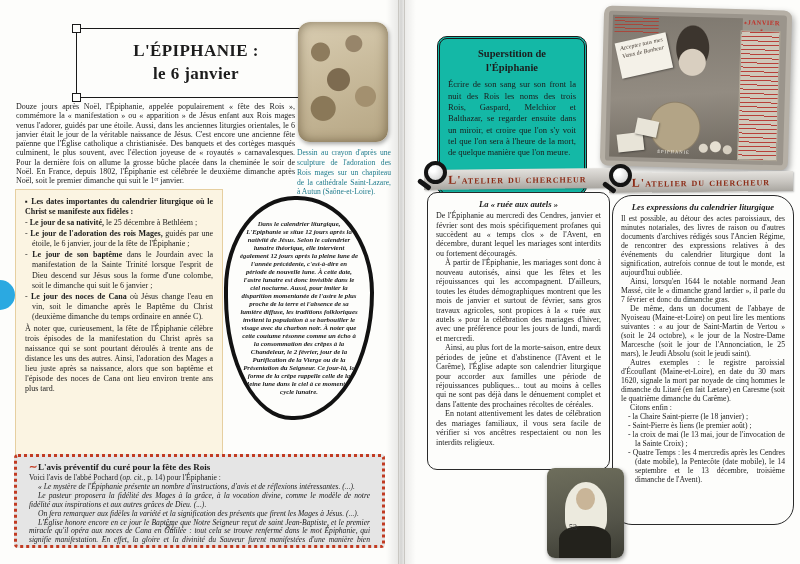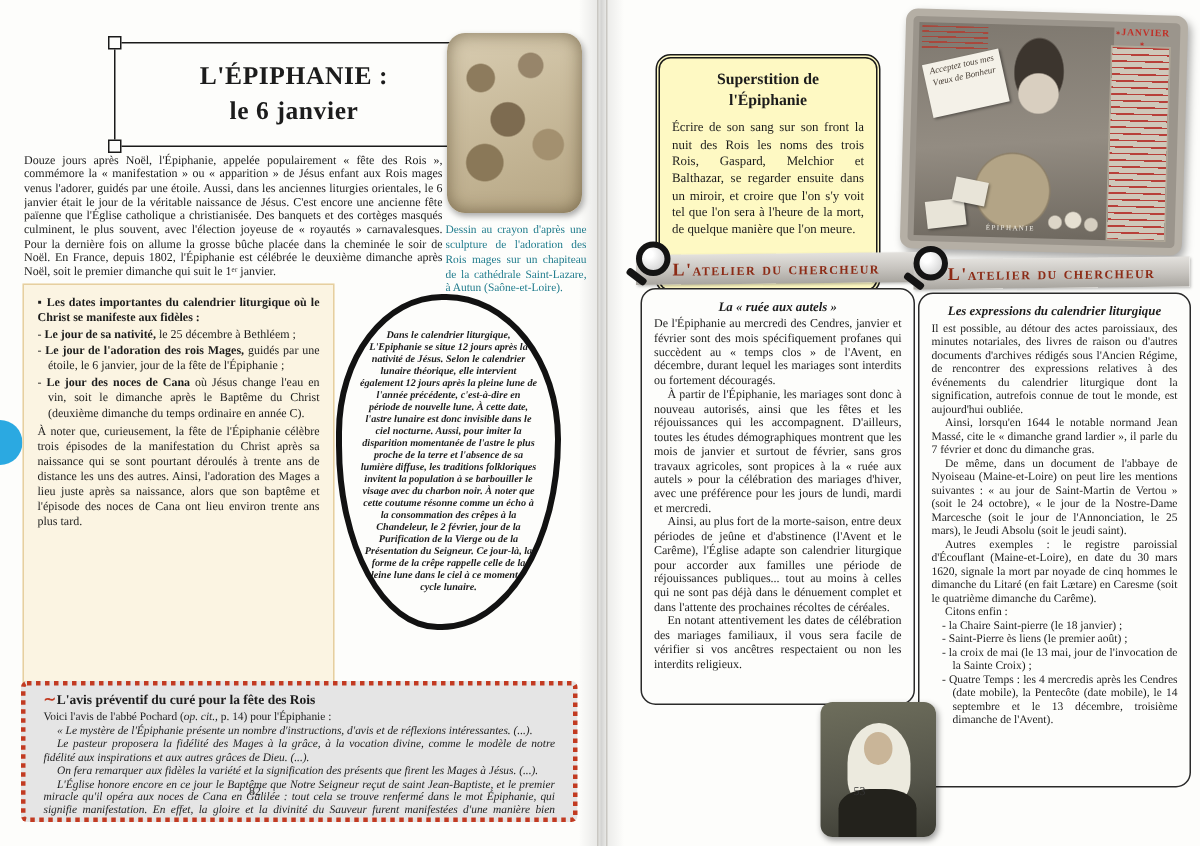--- a/index.html
+++ b/index.html
@@ -55,21 +55,21 @@
   .avis-intro{margin:0 0 1px 0;}
   .avis-p{margin:0;font-style:italic;text-indent:9px;}
 
   .blue-tab{position:absolute;left:-15px;top:280px;width:30px;height:30px;border-radius:50%;background:#2ba9e1;}
 
   .pagenum{position:absolute;top:523px;width:340px;text-align:center;font-size:8px;color:#333;}
   .pn-left{left:0;} .pn-right{left:403px;}
 
   
   .sup-box{position:absolute;left:437px;top:36px;width:150px;height:160px;box-sizing:border-box;
-           border:3px double #1a1a1a;border-radius:10px;background:#fef9c3;padding:8px 8px;
+           border:3px double #1a1a1a;border-radius:10px;background:#14b8a6;padding:8px 8px;
            overflow:hidden;}
   .sup-box h2{margin:0 0 5px 0;font-size:10.5px;text-align:center;line-height:1.3;}
   .sup-box p{margin:0;font-size:8.6px;line-height:1.32;text-align:justify;}
 
   .postcard{position:absolute;left:602px;top:8px;width:188px;height:160px;border-radius:8px;
             background:#9b958c;border:5px solid #b5afa5;box-sizing:border-box;transform:rotate(1.6deg);
             box-shadow:2px 3px 6px rgba(0,0,0,.35);overflow:hidden;}
   .pc-photo{position:absolute;left:4px;top:4px;right:44px;bottom:4px;
             background:
               radial-gradient(circle at 62% 32%, #d9cfc0 0 13px, transparent 14px),
@@ -106,21 +106,21 @@
   .mag{position:absolute;width:30px;height:32px;z-index:4;}
   .mg1{left:420px;top:161px;} .mg2{left:605px;top:164px;}
   .mag .lens{position:absolute;left:4px;top:0;width:15px;height:15px;border:4px solid #141414;border-radius:50%;
              background:radial-gradient(circle at 32% 30%, #ffffff 18%, #d8d8d8 75%);}
   .mag .handle{position:absolute;left:-3px;top:21px;width:15px;height:4.6px;background:#141414;border-radius:2px;
              transform:rotate(37deg);}
 
   .acol{position:absolute;box-sizing:border-box;border:1.3px solid #2a2a2a;border-radius:10px;background:#fdfdfb;
         padding:6px 8px;text-align:justify;overflow:hidden;}
   .col1{left:427px;top:192px;width:183px;height:278px;font-size:8px;line-height:1.18;}
-  .col2{left:612px;top:195px;width:182px;height:330px;font-size:7.7px;line-height:1.17;}
+  .col2{left:612px;top:195px;width:182px;height:330px;font-size:7.7px;line-height:1.17;border-radius:20px;}
   .acol h3{margin:0 0 2px 0;font-size:8.6px;font-style:italic;text-align:center;font-weight:bold;}
   .acol p{margin:0;}
   .acol p.ind{text-indent:9px;}
   .a-li{margin:0;padding-left:14px;text-indent:-7px;}
   .a-li::before{content:"-\00a0";}
 
   .portrait{position:absolute;left:547px;top:468px;width:77px;height:90px;border-radius:8px;overflow:hidden;
             background:linear-gradient(170deg,#6e6e5c 0%,#55554a 60%,#3c3c33 100%);
             box-shadow:1px 2px 4px rgba(0,0,0,.4);}
   .veil{position:absolute;left:18px;top:14px;width:42px;height:54px;background:#eceade;
@@ -151,20 +151,21 @@
 
   <div class="sculpture"></div>
   <div class="caption">Dessin au crayon d'après une sculpture de l'adoration des Rois mages sur un chapiteau de la cathédrale Saint-Lazare, à Autun (Saône-et-Loire).</div>
 
   <div class="intro">Douze jours après Noël, l'Épiphanie, appelée populairement « fête des Rois », commémore la « manifestation » ou « apparition » de Jésus enfant aux Rois mages venus l'adorer, guidés par une étoile. Aussi, dans les anciennes liturgies orientales, le 6 janvier était le jour de la véritable naissance de Jésus. C'est encore une ancienne fête païenne que l'Église catholique a christianisée. Des banquets et des cortèges masqués culminent, le plus souvent, avec l'élection joyeuse de « royautés » carnavalesques. Pour la dernière fois on allume la grosse bûche placée dans la cheminée le soir de Noël. En France, depuis 1802, l'Épiphanie est célébrée le deuxième dimanche après Noël, soit le premier dimanche qui suit le 1ᵉʳ janvier.</div>
 
   <div class="dates-box">
     <p class="hd">Les dates importantes du calendrier liturgique où le Christ se manifeste aux fidèles :</p>
     <p class="d-item"><b>Le jour de sa nativité,</b><span> le 25 décembre à Bethléem ;</span></p>
     <p class="d-item"><b>Le jour de l'adoration des rois Mages,</b><span> guidés par une étoile, le 6 janvier, jour de la fête de l'Épiphanie ;</span></p>
+    <p class="d-item"><b>Le jour de son baptême</b><span> dans le Jourdain avec la manifestation de la Sainte Trinité lorsque l'esprit de Dieu descend sur Jésus sous la forme d'une colombe, soit le dimanche qui suit le 6 janvier ;</span></p>
     <p class="d-item"><b>Le jour des noces de Cana</b><span> où Jésus change l'eau en vin, soit le dimanche après le Baptême du Christ (deuxième dimanche du temps ordinaire en année C).</span></p>
     <p class="d-note">À noter que, curieusement, la fête de l'Épiphanie célèbre trois épisodes de la manifestation du Christ après sa naissance qui se sont pourtant déroulés à trente ans de distance les uns des autres. Ainsi, l'adoration des Mages a lieu juste après sa naissance, alors que son baptême et l'épisode des noces de Cana ont lieu environ trente ans plus tard.</p>
   </div>
 
   <div class="oval">
     <p>Dans le calendrier liturgique, L'Epiphanie se situe 12 jours après la nativité de Jésus. Selon le calendrier lunaire théorique, elle intervient également 12 jours après la pleine lune de l'année précédente, c'est-à-dire en période de nouvelle lune. À cette date, l'astre lunaire est donc invisible dans le ciel nocturne. Aussi, pour imiter la disparition momentanée de l'astre le plus proche de la terre et l'absence de sa lumière diffuse, les traditions folkloriques invitent la population à se barbouiller le visage avec du charbon noir. À noter que cette coutume résonne comme un écho à la consommation des crêpes à la Chandeleur, le 2 février, jour de la Purification de la Vierge ou de la Présentation du Seigneur. Ce jour-là, la forme de la crêpe rappelle celle de la pleine lune dans le ciel à ce moment du cycle lunaire.</p>
   </div>
 
   <div class="avis-box">
     <p class="avis-title"><span class="wave-icon">∼&nbsp;</span><span>L'avis préventif du curé pour la fête des Rois</span></p>

